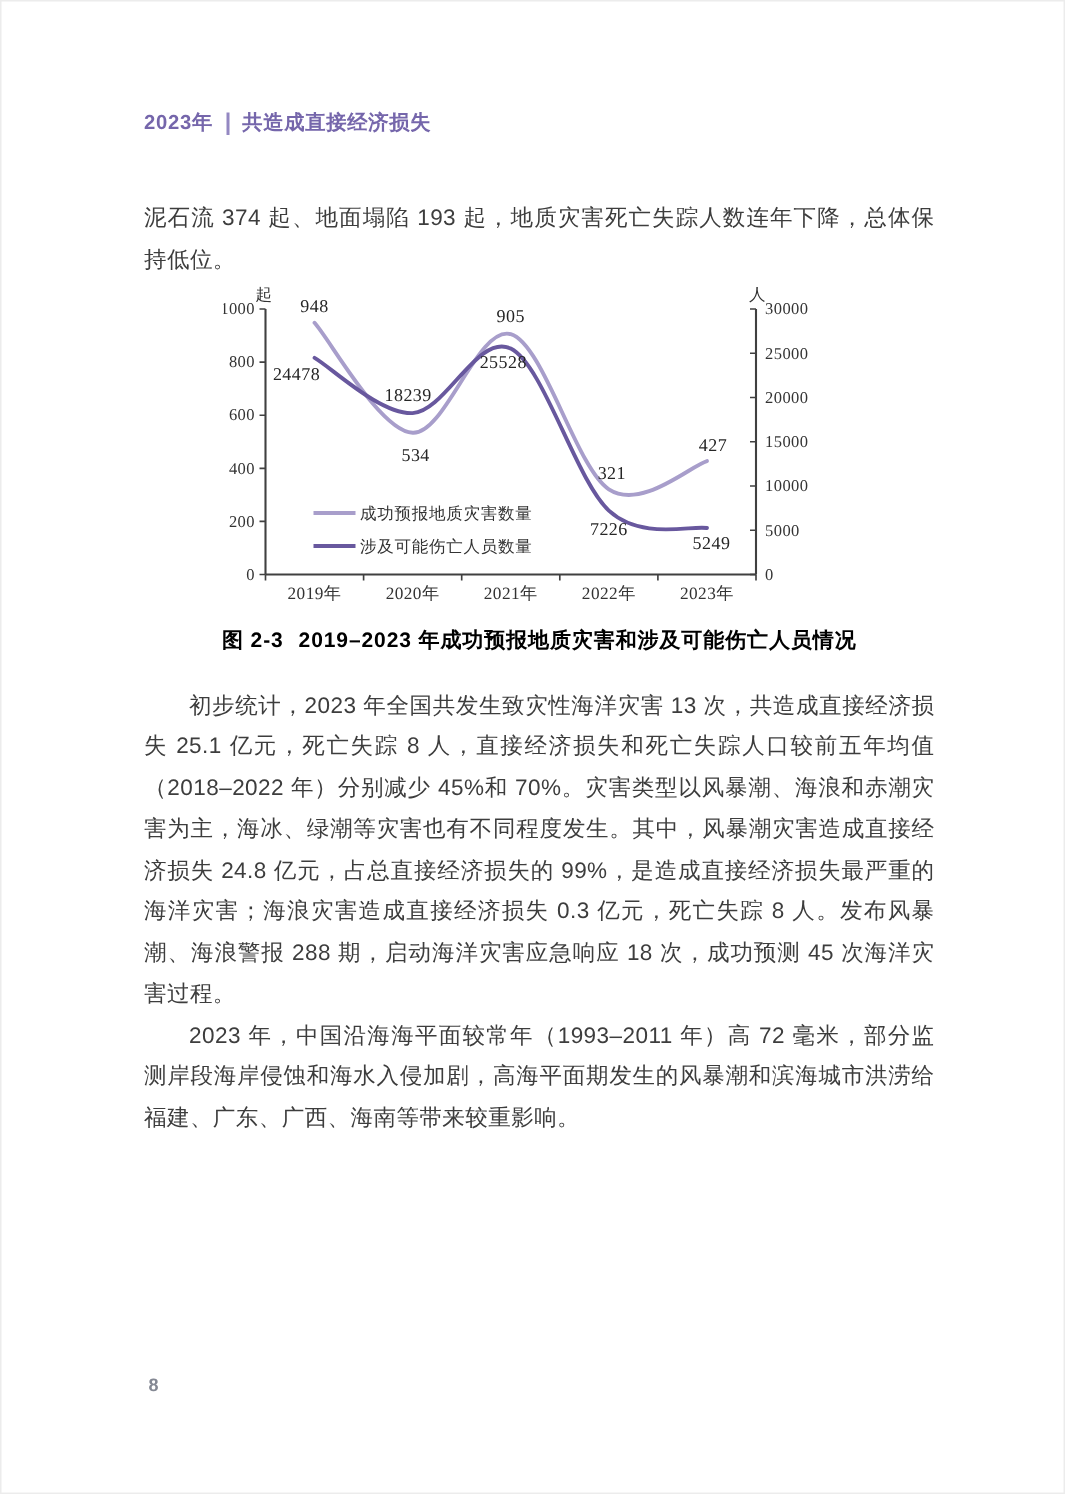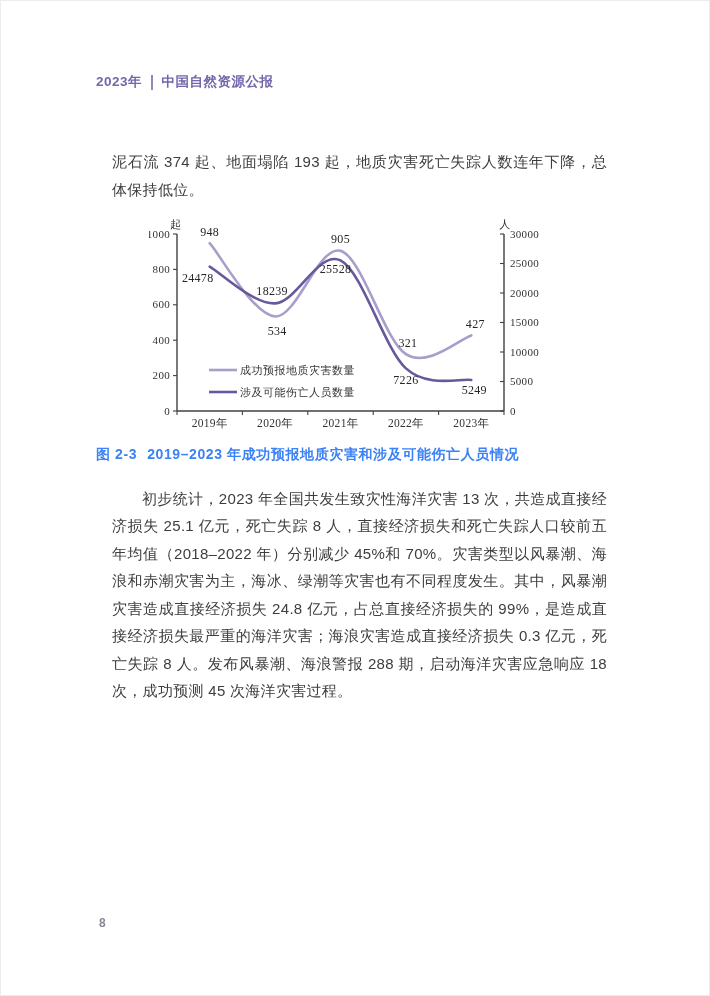--- a/index.html
+++ b/index.html
@@ -19,50 +19,50 @@
     color:#7566ab; font-weight:bold; font-size:13.5px;
     letter-spacing:0.5px;
   }
   .doc-header .divider { width:1.5px; height:15px; background:#9488c2; }
 
   .content {
     position:absolute; left:95px; top:131px; width:527px;
     color:#3d3d3d; font-size:15px; line-height:27.5px;
     text-align:justify; letter-spacing:0.3px;
   }
-  .content p { margin:16px; text-indent:2em; }
+  .content p { margin:0; text-indent:2em; }
   .content p.continuation { text-indent:0; }
 
   figure { margin:4px 0 16px 0; }
   .chart-wrap { margin-left:53px; width:425px; }
   svg.chart { display:block; width:425px; height:214px; }
   svg.chart text.tick    { font-family:"Liberation Serif","DejaVu Serif",serif; font-size:11px; fill:#333333; }
   svg.chart text.dlabel  { font-family:"Liberation Serif","DejaVu Serif",serif; font-size:12px; fill:#262626; }
   svg.chart text.xlabel  { font-family:"Liberation Serif","DejaVu Serif",serif; font-size:11.5px; fill:#333333; }
   svg.chart text.legend-label { font-size:11px; fill:#333333; letter-spacing:0.5px; }
 
   figcaption {
-    font-weight:bold; font-size:14px;
-    color:#3b82f6; margin-top:8px; letter-spacing:0.6px;
+    text-align:center; font-weight:bold; font-size:14px;
+    color:#000000; margin-top:8px; letter-spacing:0.6px;
     text-indent:0;
   }
   figcaption .fig-label { margin-right:10px; }
 
   .page-num {
     position:absolute; left:98px; top:915px;
     font-size:12px; font-weight:bold; color:#848893;
   }
 </style>
 </head>
 <body>
 
 <header class="doc-header">
   <span>2023年</span>
   <span class="divider"></span>
-  <span>中国自然资源公报</span>
+  <span>共造成直接经济损失</span>
 </header>
 
 <main class="content">
   <p class="continuation">泥石流 374 起、地面塌陷 193 起，地质灾害死亡失踪人数连年下降，总体保持低位。</p>
 
   <figure>
     <div class="chart-wrap">
       <svg class="chart" xmlns="http://www.w3.org/2000/svg" viewBox="0 0 425 214">
           <line x1="28" y1="15" x2="28" y2="192" stroke="#404040" stroke-width="1.4"></line>
           <line x1="355" y1="15" x2="355" y2="192" stroke="#404040" stroke-width="1.4"></line>
@@ -123,17 +123,18 @@
           <line x1="60" y1="173" x2="88" y2="173" stroke="#68589e" stroke-width="2.6"></line>
           <text x="91" y="177" text-anchor="start" class="legend-label">涉及可能伤亡人员数量</text>
         </svg>
     </div>
     <figcaption>
       <span class="fig-label">图 2-3</span><span>2019–2023 年成功预报地质灾害和涉及可能伤亡人员情况</span>
     </figcaption>
   </figure>
 
   <p>初步统计，2023 年全国共发生致灾性海洋灾害 13 次，共造成直接经济损失 25.1 亿元，死亡失踪 8 人，直接经济损失和死亡失踪人口较前五年均值（2018–2022 年）分别减少 45%和 70%。灾害类型以风暴潮、海浪和赤潮灾害为主，海冰、绿潮等灾害也有不同程度发生。其中，风暴潮灾害造成直接经济损失 24.8 亿元，占总直接经济损失的 99%，是造成直接经济损失最严重的海洋灾害；海浪灾害造成直接经济损失 0.3 亿元，死亡失踪 8 人。发布风暴潮、海浪警报 288 期，启动海洋灾害应急响应 18 次，成功预测 45 次海洋灾害过程。</p>
+  <p>2023 年，中国沿海海平面较常年（1993–2011 年）高 72 毫米，部分监测岸段海岸侵蚀和海水入侵加剧，高海平面期发生的风暴潮和滨海城市洪涝给福建、广东、广西、海南等带来较重影响。</p>
 </main>
 
 <footer>
   <span class="page-num">8</span>
 </footer>
 
 </body></html>

